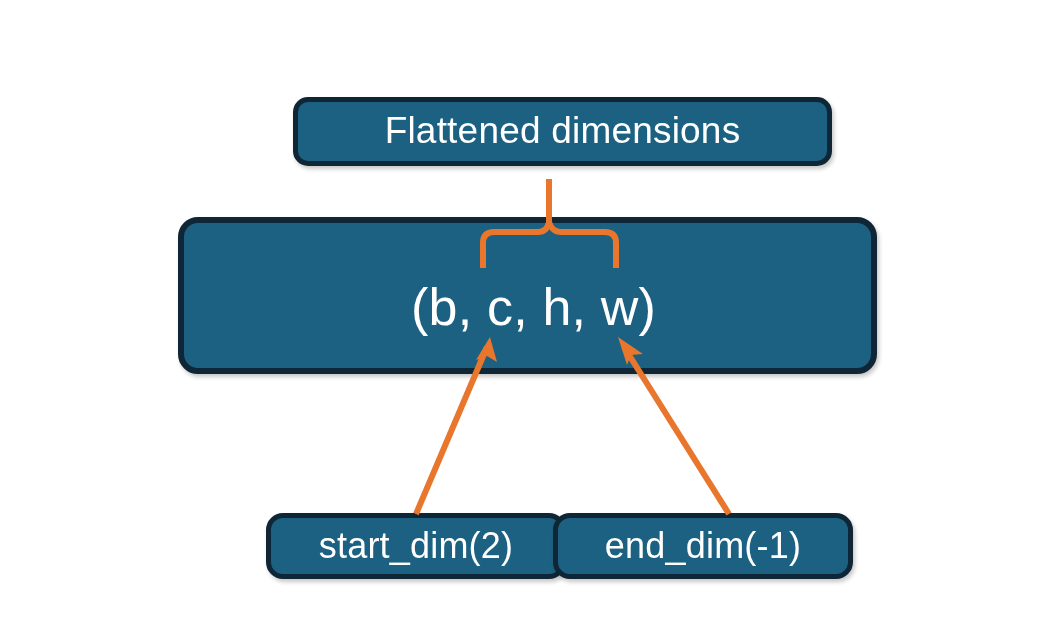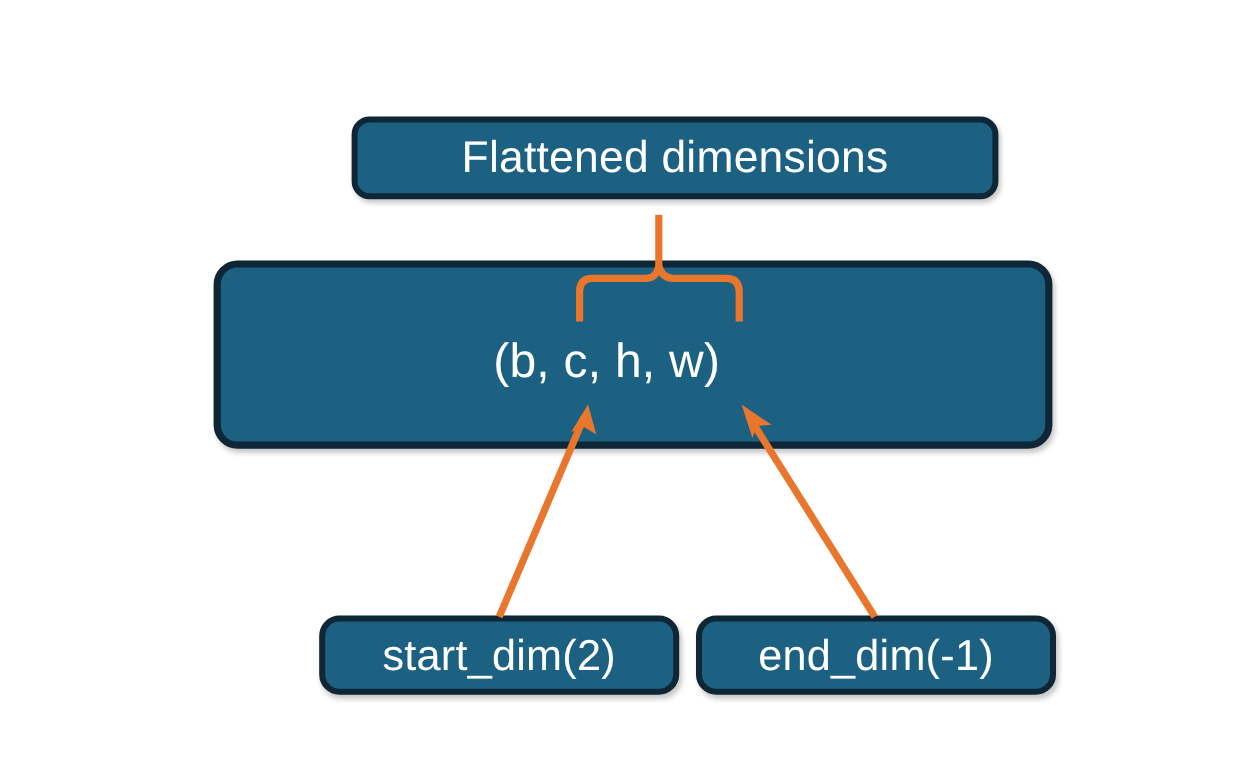--- a/index.html
+++ b/index.html
@@ -60,32 +60,32 @@
     border-radius: 20px;
     border-width: 6px;
     align-items: flex-start;
     justify-content: flex-start;
   }
   
   #shape-text {
     position: absolute;
     left: 227px;
     top: 57px;
-    font-size: 40px;
+    font-size: 52px;
   }
 
   
   #node-start-dim {
     left: 266px;
     top: 513px;
     width: 300px;
     height: 66px;
   }
   #node-end-dim {
-    left: 580px;
+    left: 553px;
     top: 513px;
     width: 300px;
     height: 66px;
   }
   #node-start-dim .node-label,
   #node-end-dim .node-label { font-size: 36px; }
 
   
   #overlay {
     position: absolute;

